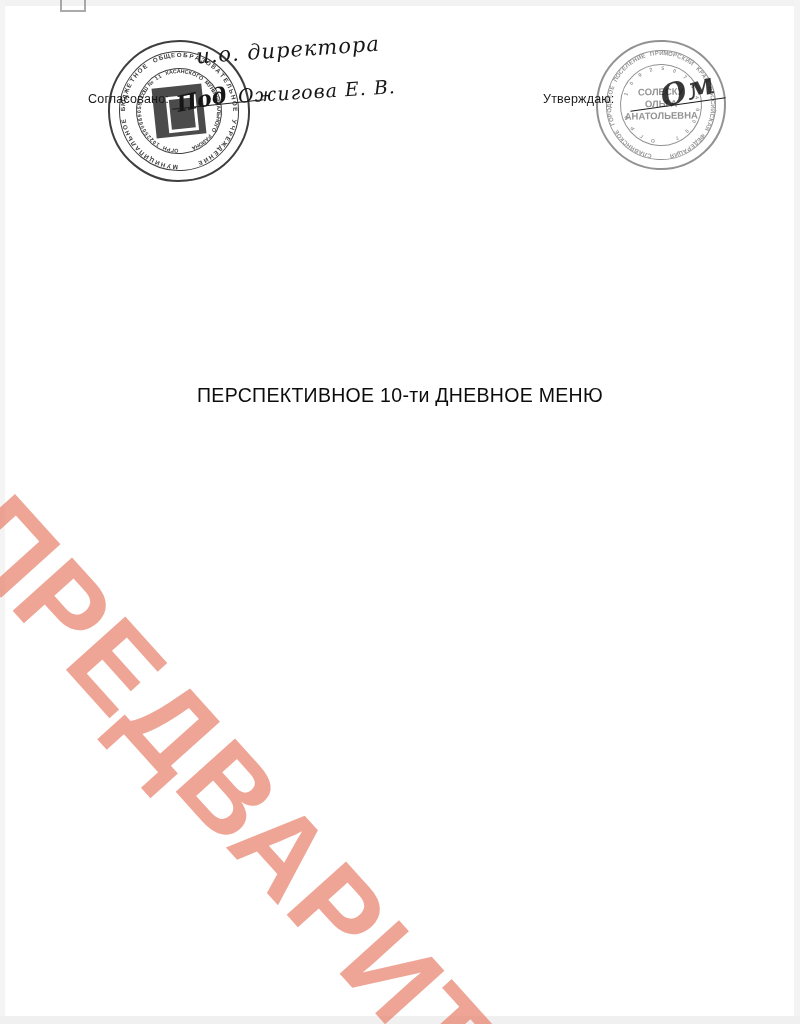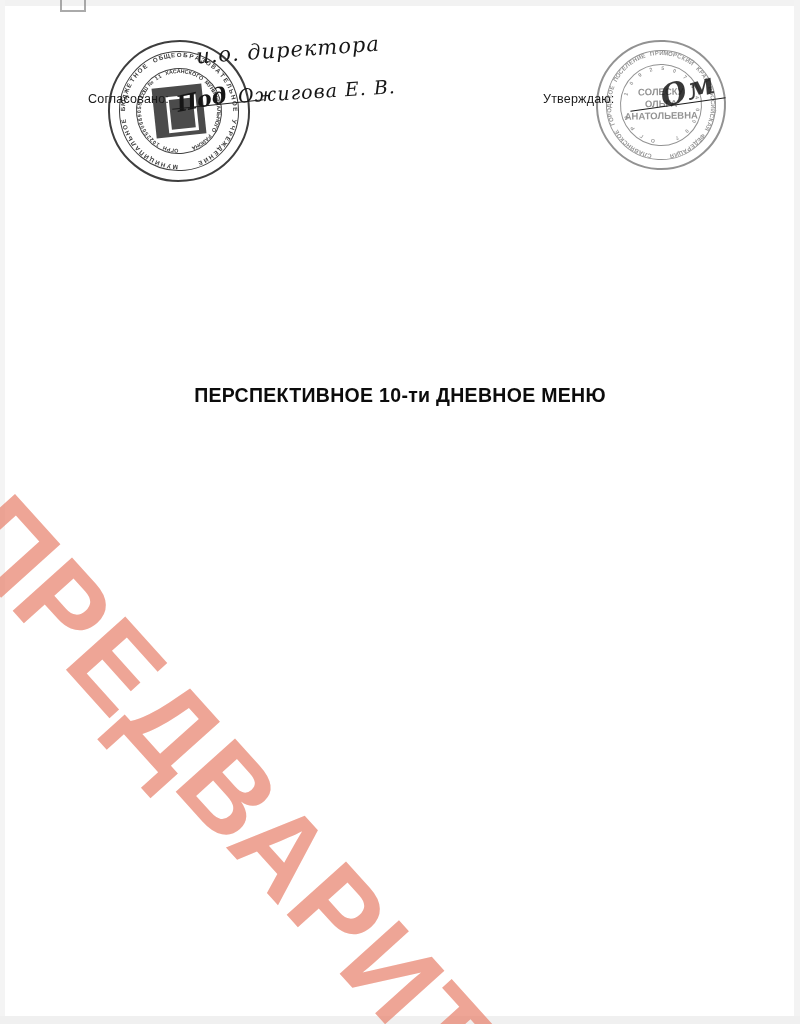--- a/index.html
+++ b/index.html
@@ -208,21 +208,21 @@
     transform: rotate(-4deg);
   }
 
   
   .doc-title {
     position: absolute;
     left: 0; right: 0;
     top: 384px;
     text-align: center;
     font-size: 19.5px;
-    font-weight: bold;
+    font-weight: normal;
     color: #0c0c0c;
     letter-spacing: .3px;
   }
   .doc-subtitle {
     position: absolute;
     left: 0; right: 0;
     top: 431px;
     text-align: center;
     font-size: 14px;
     font-weight: bold;

